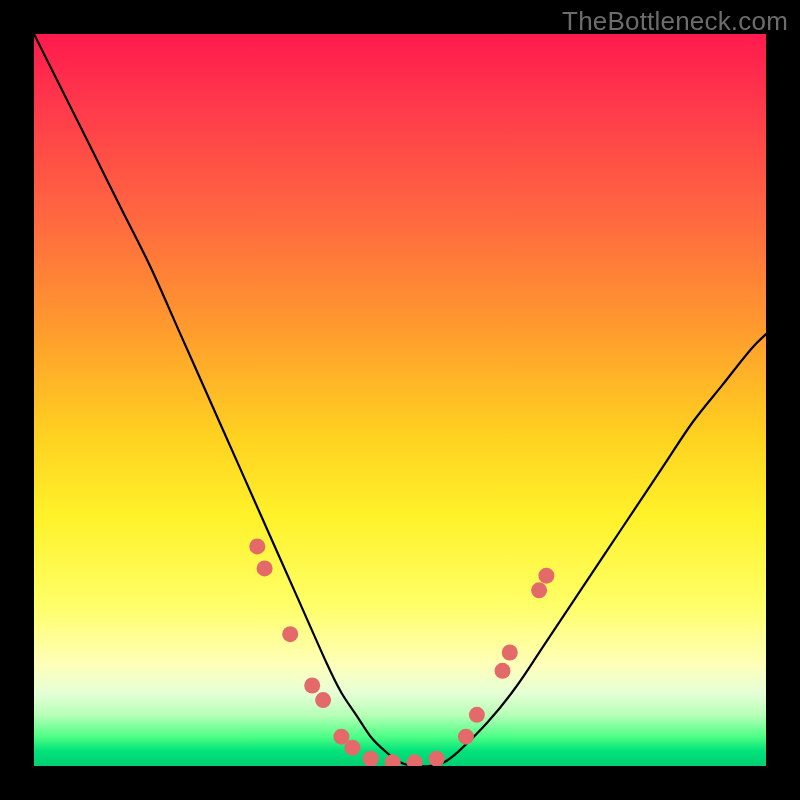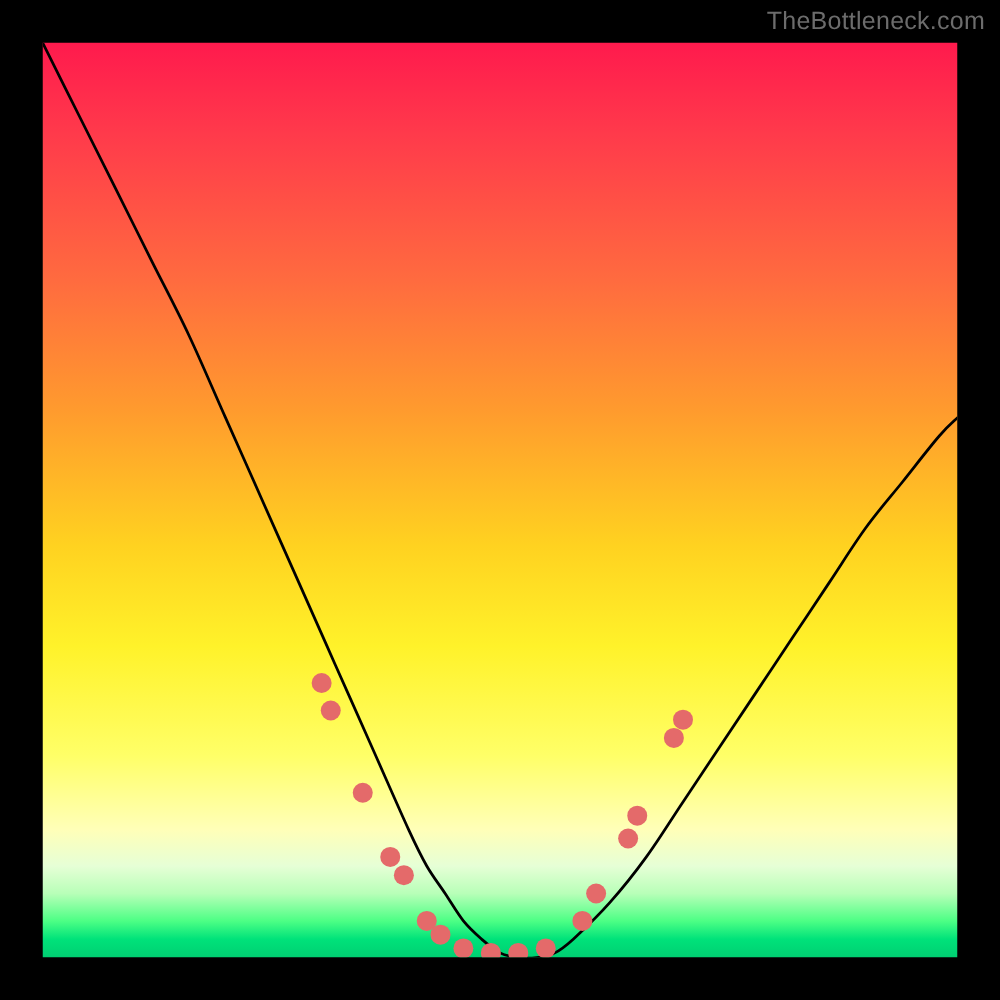--- a/index.html
+++ b/index.html
@@ -55,21 +55,21 @@
     left: 0;
     top: 0;
     width: 100%;
     height: 100%;
   }
   .watermark {
     position: absolute;
     top: 6px;
     right: 12px;
     color: #6c6c6c;
-    font-size: 20px;
+    font-size: 26px;
     font-weight: 400;
     letter-spacing: 0.2px;
     user-select: none;
   }
 </style>
 </head>
 <body>
 
 <div class="frame">
   <div class="plot-area">

